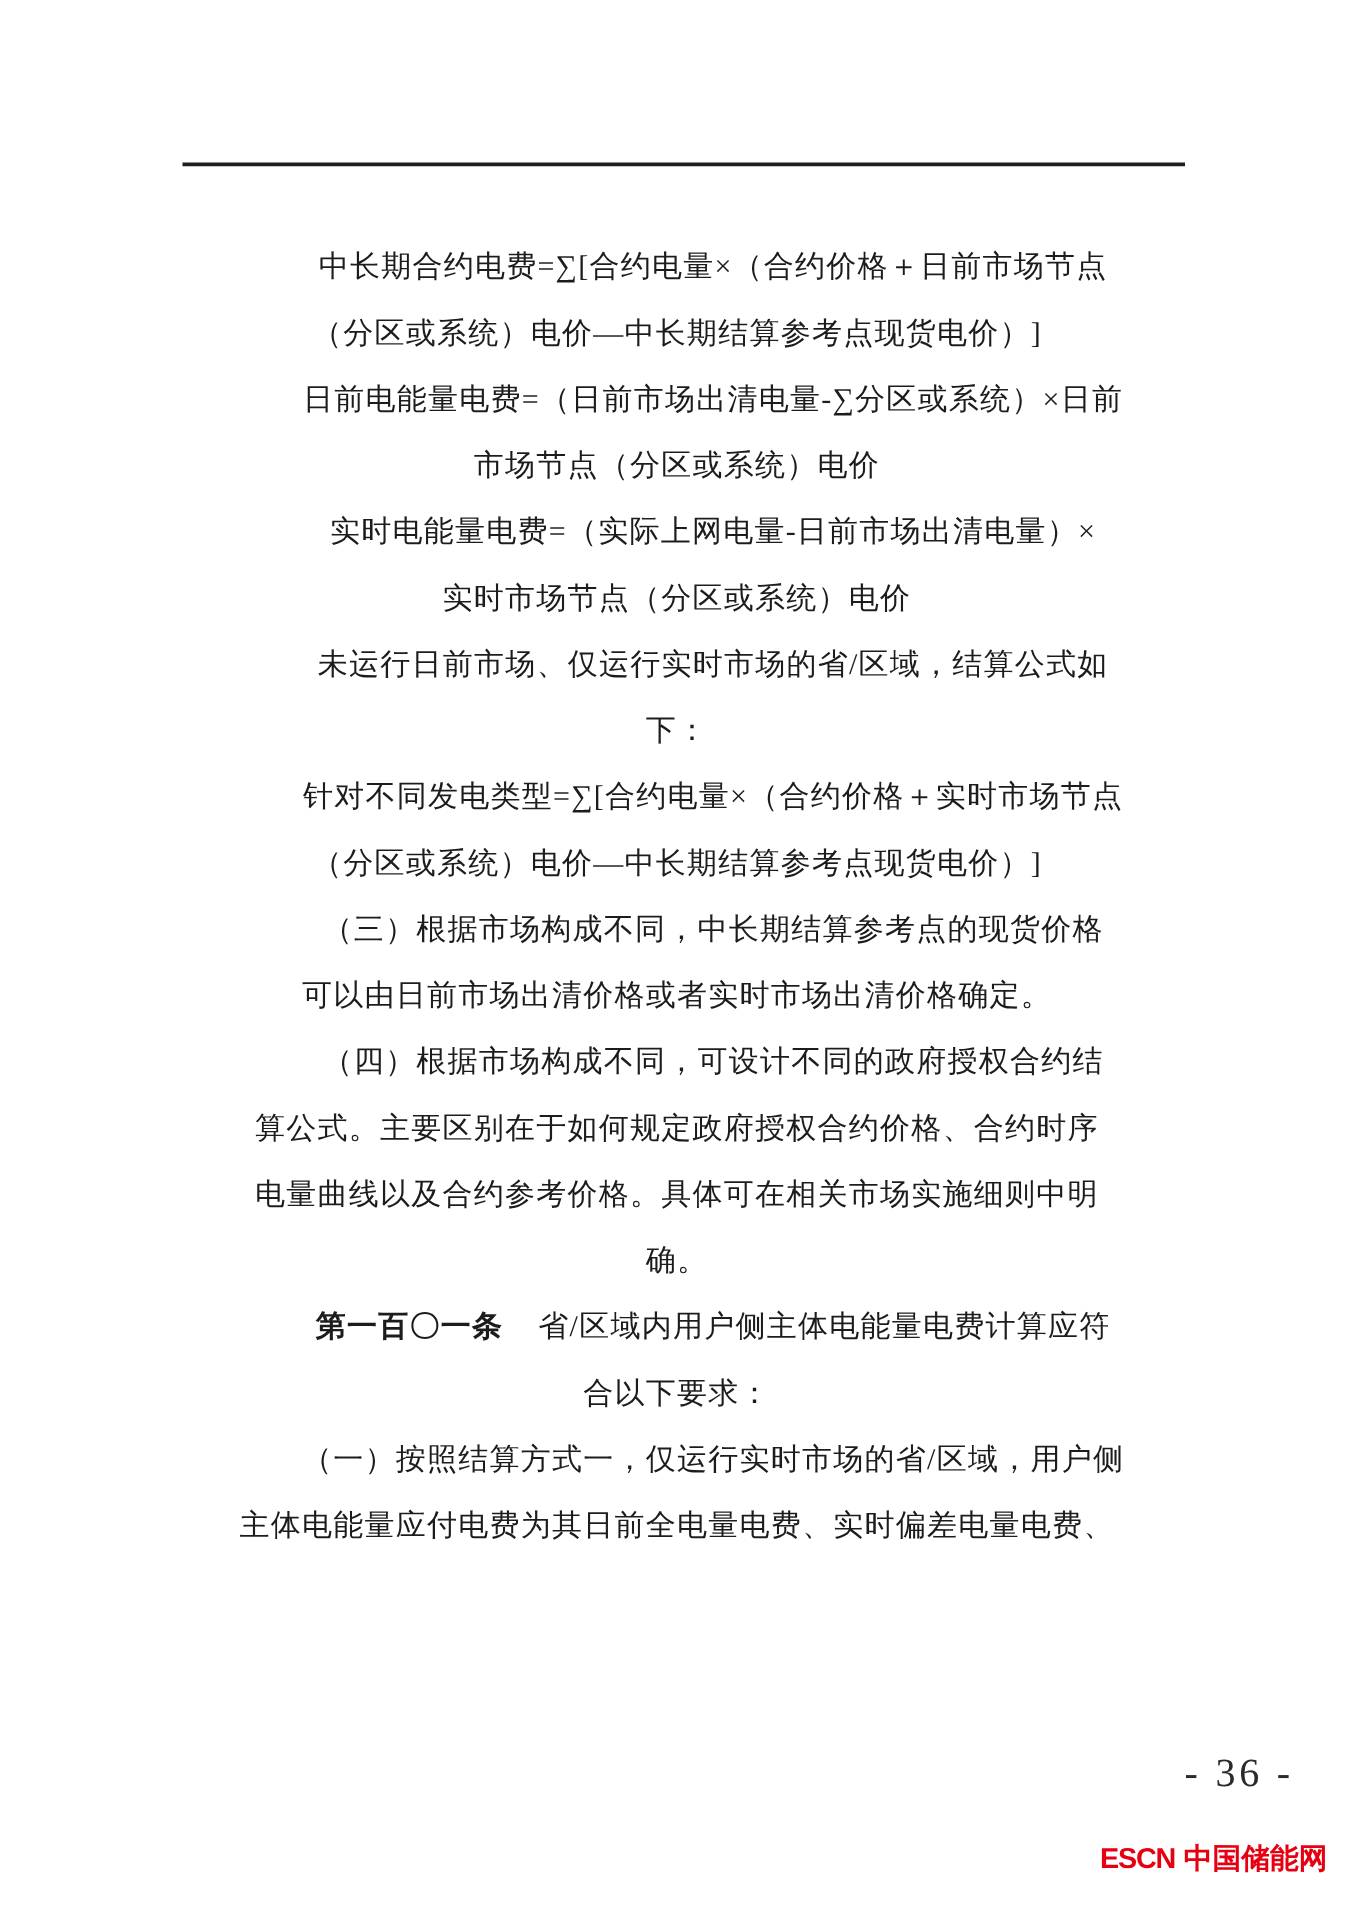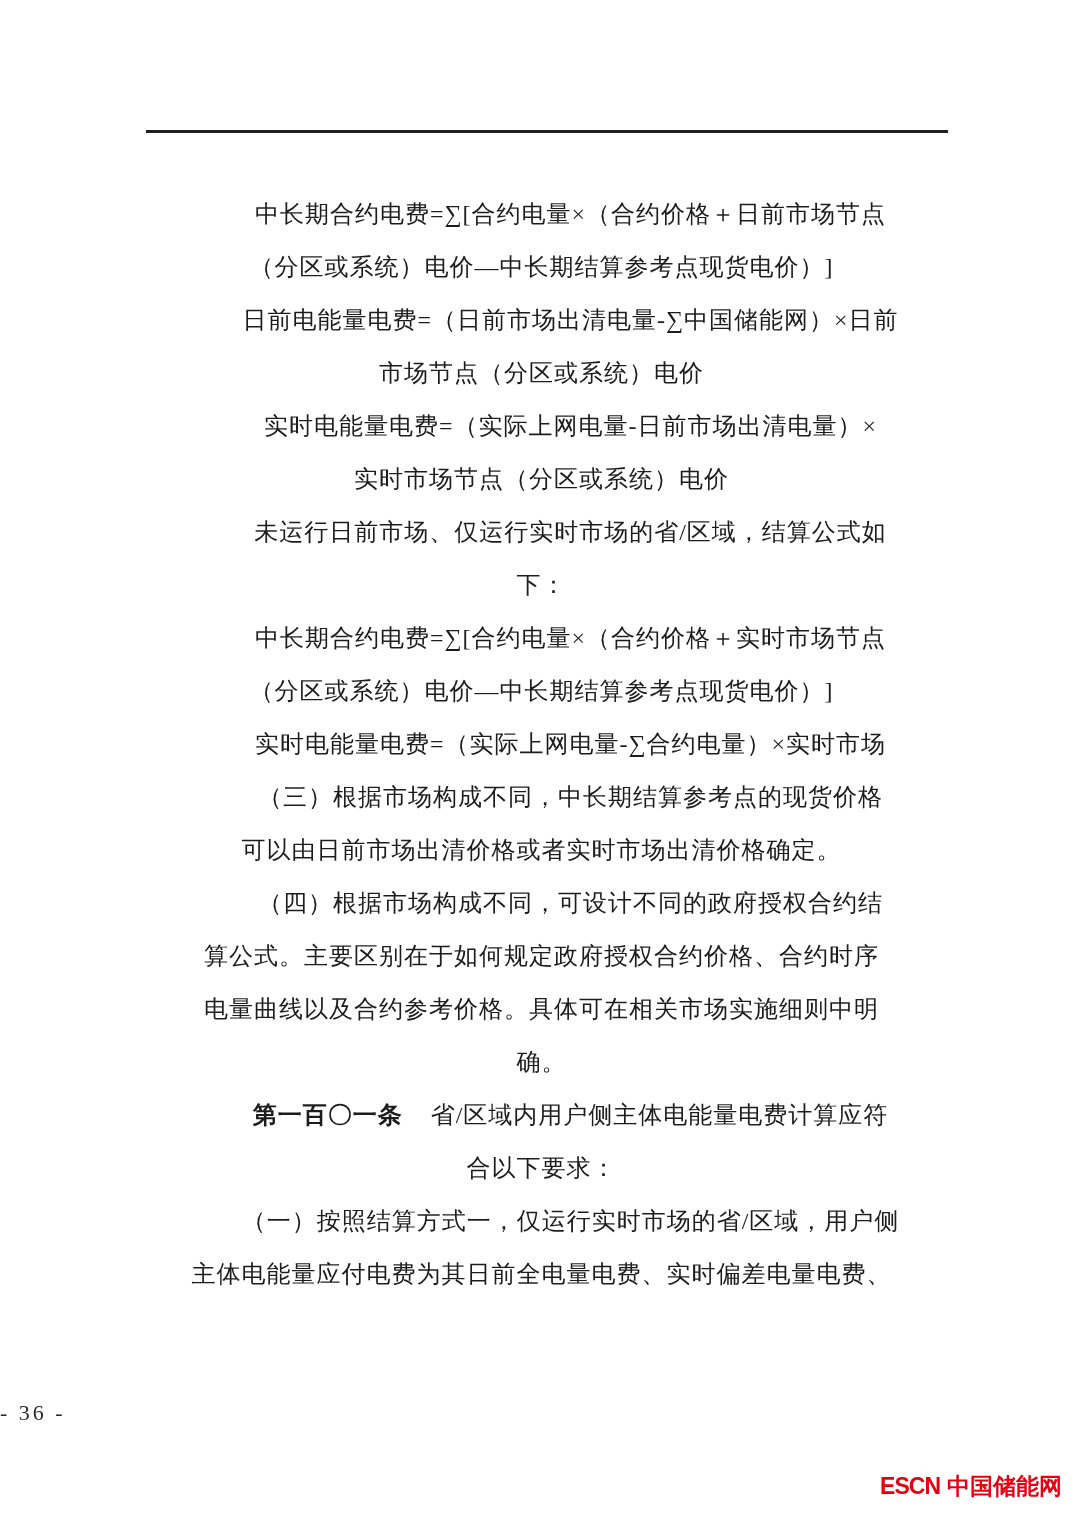--- a/index.html
+++ b/index.html
@@ -37,22 +37,22 @@
   .line.indent { padding-left: 58px; }
   .bold-run {
     font-weight: bold;
     margin-right: 28px;
   }
   .page-number {
     position: absolute;
     top: 1400px;
     left: 0;
     width: 1035px;
-    text-align: left;
-    font-size: 22px;
+    text-align: right;
+    font-size: 32px;
     letter-spacing: 3px;
     color: #2b2b2b;
   }
   .logo {
     position: absolute;
     top: 1468px;
     right: 18px;
     font-family: "Liberation Sans", "DejaVu Sans", sans-serif;
     font-weight: bold;
     color: #e60012;
@@ -72,29 +72,28 @@
 </head>
 <body>
 
 <div class="page">
 
   <div class="header-rule"></div>
 
   <div class="doc-body">
     <div class="line indent">中长期合约电费=∑[合约电量×（合约价格＋日前市场节点</div>
     <div class="line">（分区或系统）电价—中长期结算参考点现货电价）]</div>
-    <div class="line indent">日前电能量电费=（日前市场出清电量-∑中国储能网）×日前</div>
+    <div class="line indent">日前电能量电费=（日前市场出清电量-∑分区或系统）×日前</div>
     <div class="line">市场节点（分区或系统）电价</div>
     <div class="line indent">实时电能量电费=（实际上网电量-日前市场出清电量）×</div>
     <div class="line">实时市场节点（分区或系统）电价</div>
     <div class="line indent">未运行日前市场、仅运行实时市场的省/区域，结算公式如</div>
     <div class="line">下：</div>
-    <div class="line indent">中长期合约电费=∑[合约电量×（合约价格＋实时市场节点</div>
+    <div class="line indent">针对不同发电类型=∑[合约电量×（合约价格＋实时市场节点</div>
     <div class="line">（分区或系统）电价—中长期结算参考点现货电价）]</div>
-    <div class="line indent">实时电能量电费=（实际上网电量-∑合约电量）×实时市场</div>
     <div class="line indent">（三）根据市场构成不同，中长期结算参考点的现货价格</div>
     <div class="line">可以由日前市场出清价格或者实时市场出清价格确定。</div>
     <div class="line indent">（四）根据市场构成不同，可设计不同的政府授权合约结</div>
     <div class="line">算公式。主要区别在于如何规定政府授权合约价格、合约时序</div>
     <div class="line">电量曲线以及合约参考价格。具体可在相关市场实施细则中明</div>
     <div class="line">确。</div>
     <div class="line indent">
       <span class="bold-run">第一百〇一条</span><span>省/区域内用户侧主体电能量电费计算应符</span>
     </div>
     <div class="line">合以下要求：</div>

